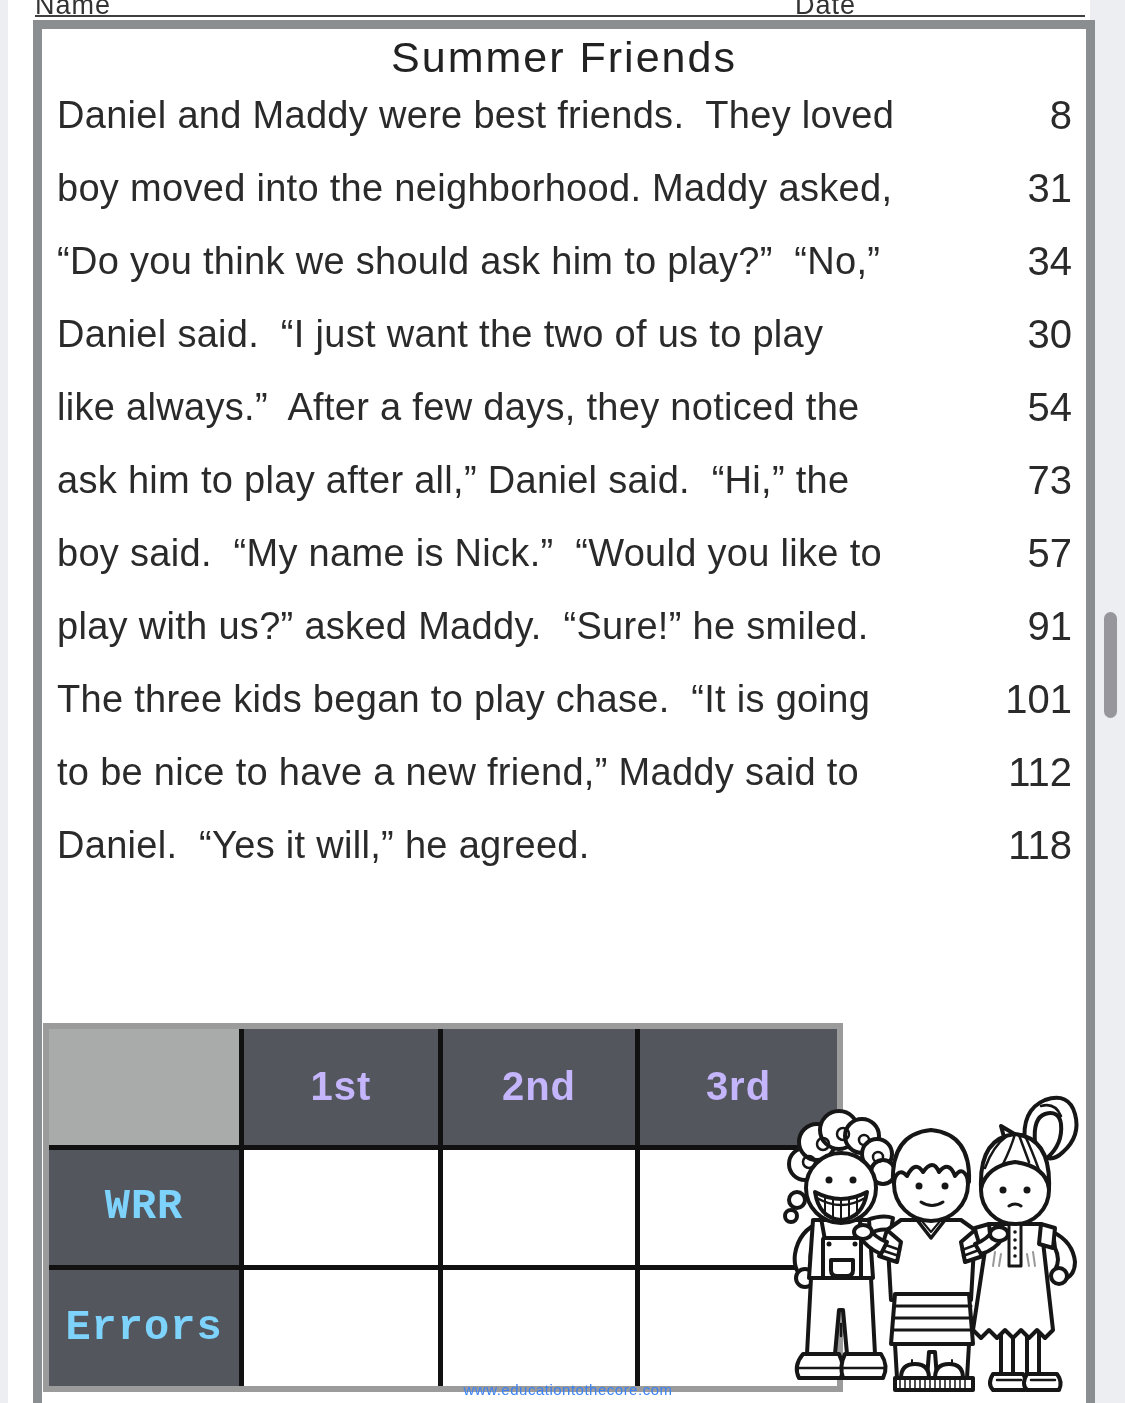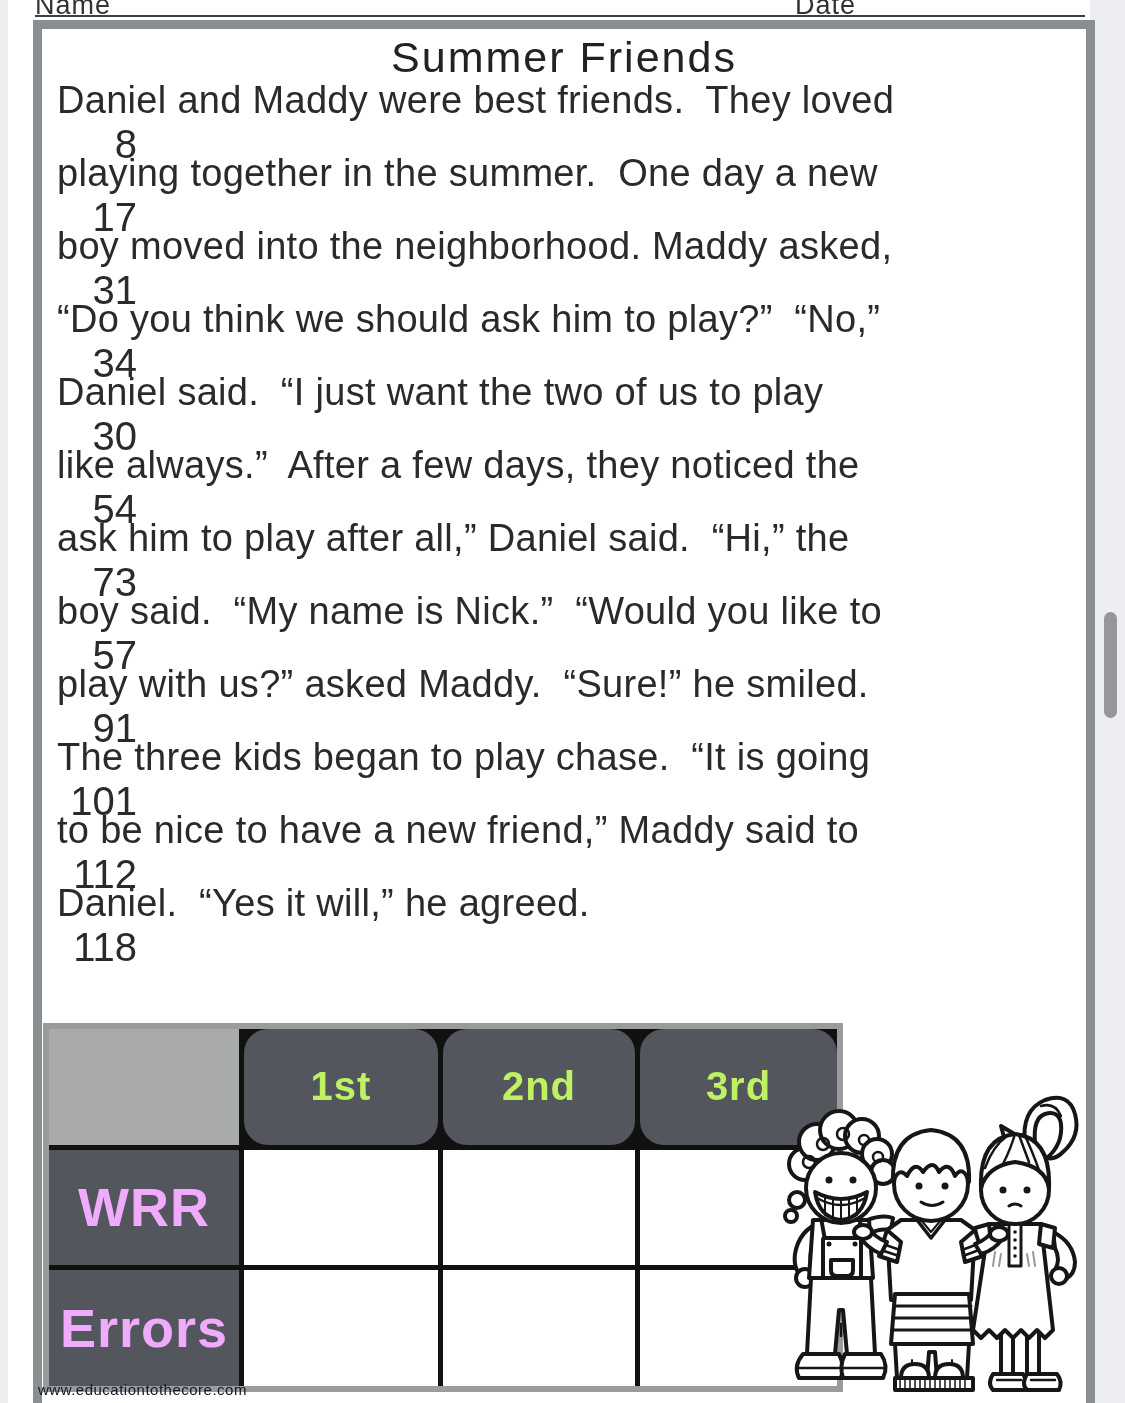--- a/index.html
+++ b/index.html
@@ -32,49 +32,49 @@
     border:9px solid var(--frame);background:#fff;
   }
   .doc-title{
     position:absolute;left:0;right:0;top:4px;text-align:center;
     font-size:43px;color:#222;letter-spacing:2px;
   }
   .passage{
     position:absolute;left:15px;top:50px;width:1015px;
   }
   .passage-line{
-    height:73px;display:flex;align-items:flex-start;flex-direction:column;
+    height:73px;display:flex;align-items:center;
   }
   .line-text{
     flex:1;white-space:pre;font-size:38px;letter-spacing:0.3px;color:var(--ink);
   }
   .line-count{
     width:80px;text-align:right;font-size:40px;color:var(--ink);
   }
   .table-slab{
     position:absolute;left:35px;top:1023px;width:800px;height:369px;
     background:var(--slab);padding:6px;
   }
   .score-table{
     width:100%;height:100%;display:grid;
     grid-template-columns:190px 194px 192px 1fr;
     grid-template-rows:1fr 1fr 1fr;
     gap:5px;background:var(--grid);
   }
   .cell{display:flex;align-items:center;justify-content:center;}
   .cell.corner{background:var(--corner-cell);}
-  .cell.head{background:var(--dark-cell);color:#bef264;font-weight:bold;font-size:40px;letter-spacing:1px;border-radius:24px;}
-  .cell.rowlab{background:var(--dark-cell);color:#f0abfc;font-weight:bold;font-size:54px;letter-spacing:1px;}
+  .cell.head{background:var(--dark-cell);color:#c4b5fd;font-weight:bold;font-size:40px;letter-spacing:1px;}
+  .cell.rowlab{background:var(--dark-cell);color:#7dd3fc;font-weight:bold;font-size:42px;letter-spacing:1px;font-family:Liberation Mono, monospace;}
   .cell.blank{background:#fff;}
   .kids{
     position:absolute;left:755px;top:1072px;width:330px;height:331px;z-index:5;
   }
   .footer-url{
-    position:absolute;left:30px;width:1060px;top:1381px;text-align:left;
-    font-size:15px;color:#0f172a;letter-spacing:0.5px;z-index:4;
+    position:absolute;left:30px;width:1060px;top:1381px;text-align:center;
+    font-size:15px;color:#3b82f6;letter-spacing:0.5px;z-index:4;
   }
   .scroll-thumb{
     position:absolute;left:1104px;top:612px;width:13px;height:106px;
     background:#97969c;border-radius:7px;z-index:9;
   }
 </style>
 </head>
 <body>
 
 <div class="page">
@@ -82,24 +82,20 @@
   <div class="writing-line"></div>
   <div class="name-label">Name</div>
   <div class="date-label">Date</div>
 
   <div class="frame">
     <div class="doc-title">Summer Friends</div>
     <div class="passage" id="passage">
         <div class="passage-line">
           <span class="line-text">Daniel and Maddy were best friends.  They loved</span>
           <span class="line-count">8</span>
-        </div>
-        <div class="passage-line">
-          <span class="line-text">playing together in the summer.  One day a new</span>
-          <span class="line-count">17</span>
         </div>
         <div class="passage-line">
           <span class="line-text">boy moved into the neighborhood. Maddy asked,</span>
           <span class="line-count">31</span>
         </div>
         <div class="passage-line">
           <span class="line-text">“Do you think we should ask him to play?”  “No,”</span>
           <span class="line-count">34</span>
         </div>
         <div class="passage-line">

